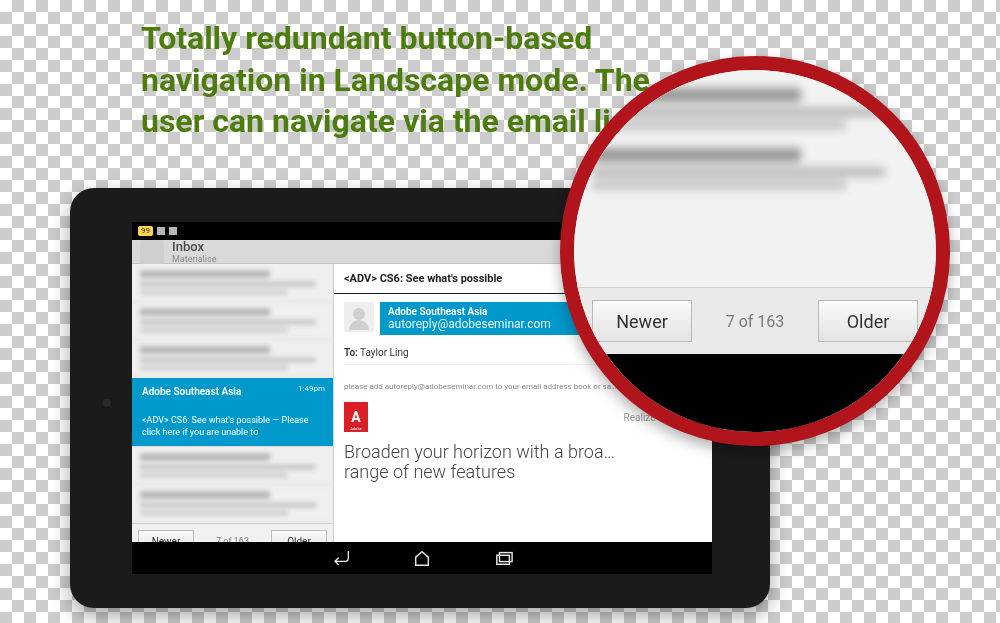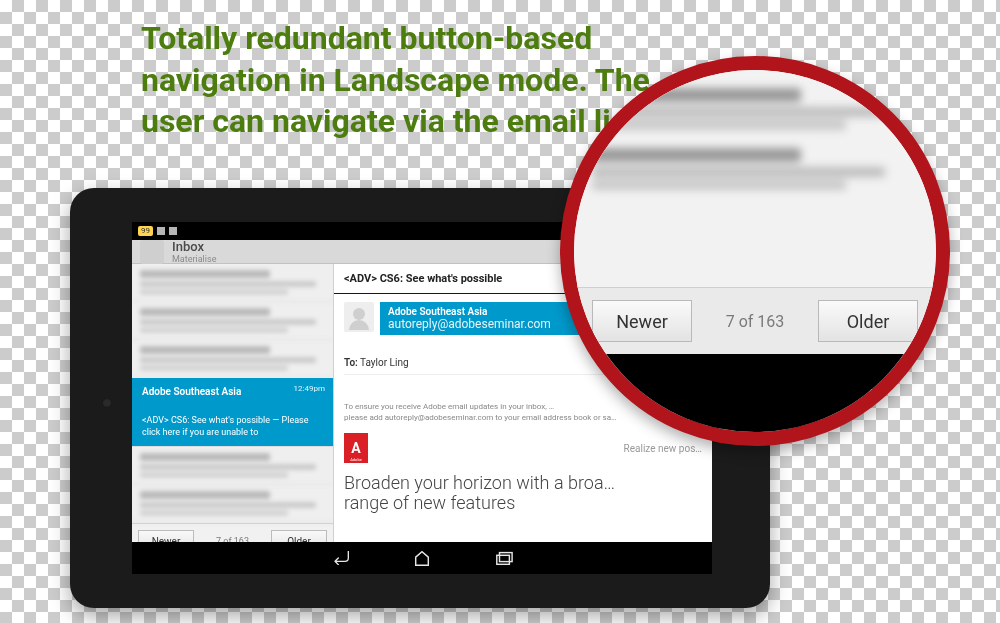--- a/index.html
+++ b/index.html
@@ -222,21 +222,21 @@
   .sender-bar {
     flex:1;
     background: #0099cc;
     color:#fff;
     padding: 4px 8px;
     font-size: 10px;
   }
   .sender-bar .name { font-weight:600; }
   .sender-bar .addr { font-size: 12px; opacity:.9; }
   .to-line {
-    margin: 22px 10px;
+    margin: 12px 10px;
     font-size: 10px;
     color:#333;
     border-bottom:1px solid #eee;
     padding-bottom:6px;
   }
   .to-line b { font-weight:600; }
   .body-preview {
     padding: 4px 10px;
     color:#888;
     font-size: 8px;
@@ -391,21 +391,21 @@
             </div>
           <div class="mail">
               <div class="l1"></div>
               <div class="l2"></div>
               <div class="l3"></div>
             </div>
 
           <div class="mail selected">
             <div class="from">Adobe Southeast Asia</div>
             <div class="subj">&lt;ADV&gt; CS6: See what's possible — Please click here if you are unable to</div>
-            <div class="time">12:49pm</div>
+            <div class="time">1:49pm</div>
           </div>
 
           <div class="mail">
               <div class="l1"></div>
               <div class="l2"></div>
               <div class="l3"></div>
             </div>
           <div class="mail">
               <div class="l1"></div>
               <div class="l2"></div>
@@ -429,21 +429,20 @@
               <div class="addr">autoreply@adobeseminar.com</div>
             </div>
           </div>
 
           <div class="to-line">
             <b>To:</b>
             <span>Taylor Ling</span>
           </div>
 
           <div class="body-preview">
-            <div>To ensure you receive Adobe email updates in your inbox, …</div>
             <div>please add autoreply@adobeseminar.com to your email address book or sa…</div>
           </div>
 
           <div class="adobe-row">
             <div class="adobe-logo">A<span>Adobe</span></div>
             <div style="flex:1"></div>
             <div style="font-size:10px;color:#999">Realize new pos…</div>
           </div>
 
           <div class="adobe-headline" style="white-space:pre-line">Broaden your horizon with a broa…

